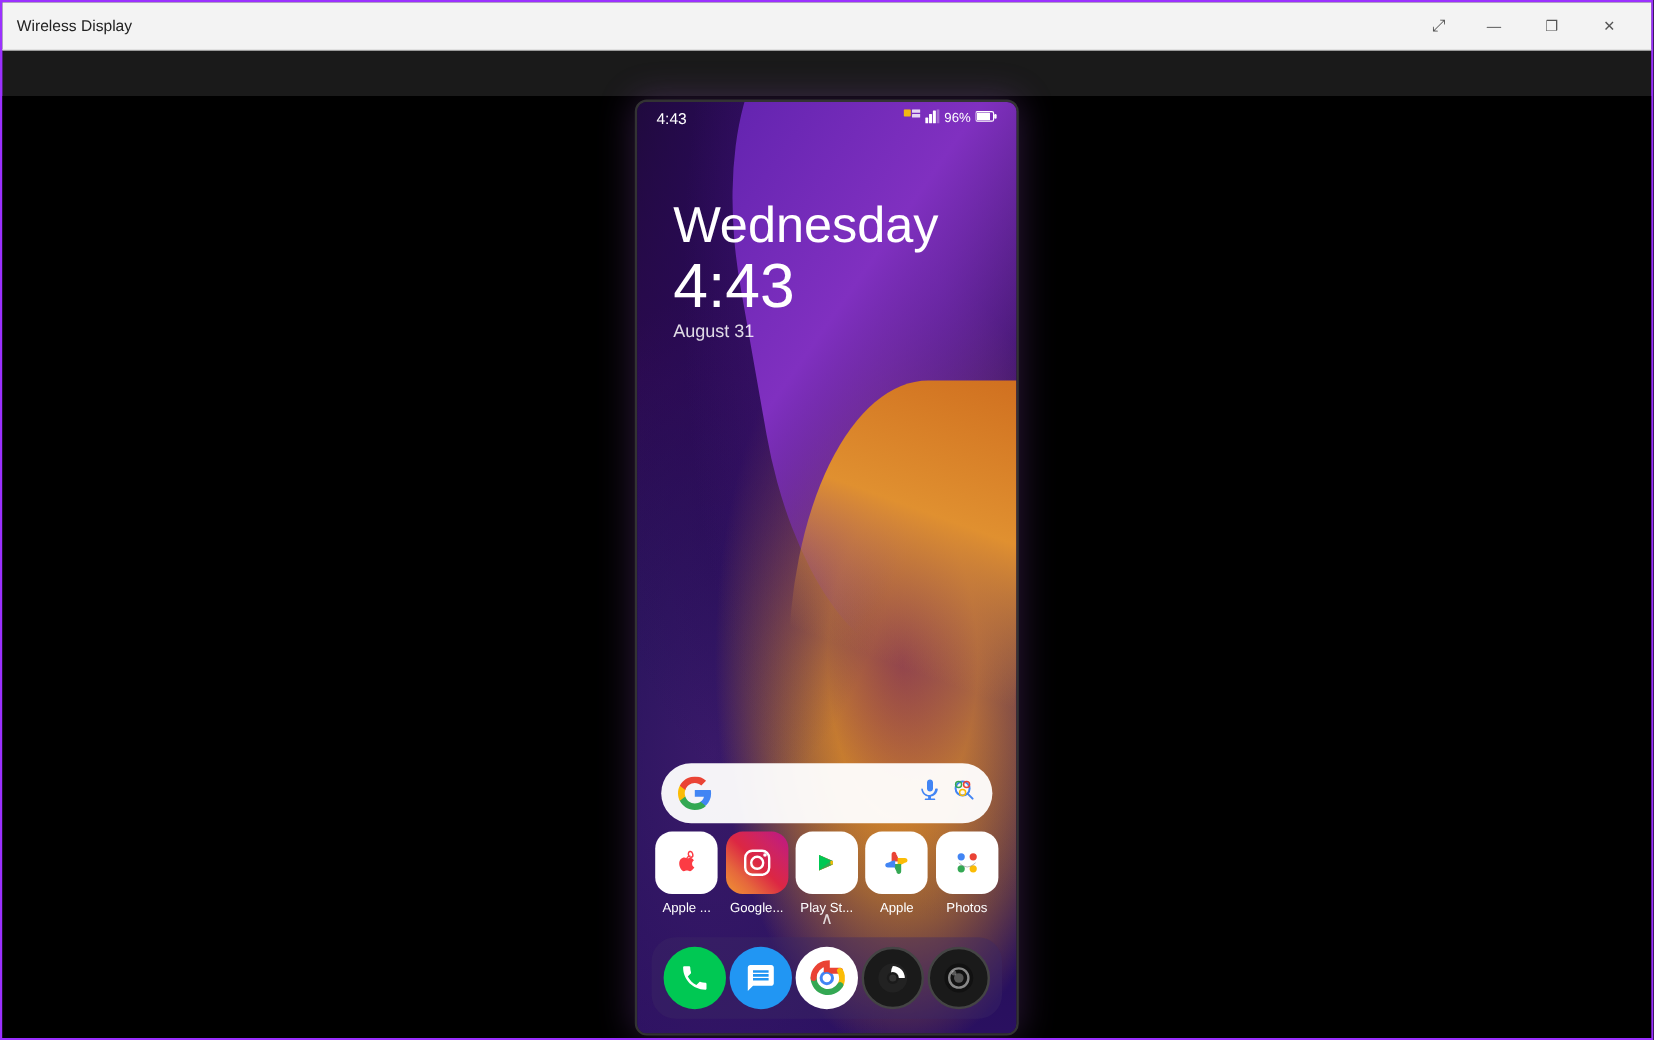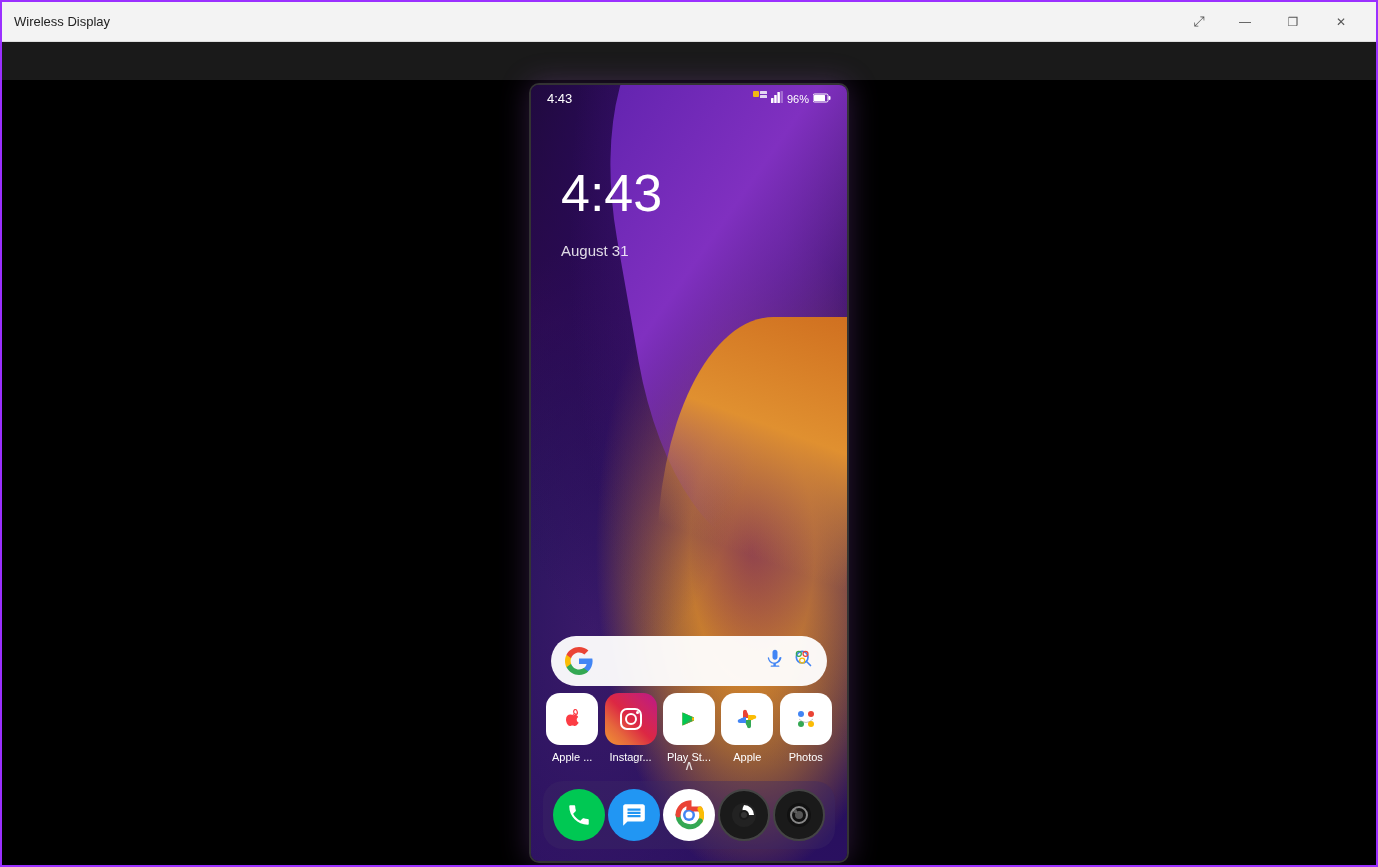--- a/index.html
+++ b/index.html
@@ -183,21 +183,21 @@
     .lock-time {
       font-size: 52px;
       font-weight: 300;
       color: white;
       line-height: 1.1;
     }
 
     .lock-date {
       font-size: 15px;
       color: rgba(255,255,255,0.85);
-      margin-top: 20px;
+      margin-top: 0;
     }
 
     
     .search-bar {
       position: absolute;
       bottom: 175px;
       left: 20px;
       right: 20px;
       height: 50px;
       background: rgba(255,255,255,0.95);
@@ -372,20 +372,21 @@
             <svg width="18" height="10" viewBox="0 0 18 10" fill="white">
               <rect x="0" y="1" width="15" height="8" rx="1.5" stroke="white" stroke-width="1" fill="none"></rect>
               <rect x="15.5" y="3" width="2" height="4" rx="1" fill="white"></rect>
               <rect x="1" y="2" width="11" height="6" rx="0.5" fill="white"></rect>
             </svg>
           </span>
         </div>
       </div>
 
       <div class="lock-info">
+        <div class="lock-day">Wednesday</div>
         <div class="lock-time">4:43</div>
         <div class="lock-date">August 31</div>
       </div>
 
       <div class="search-bar">
 
         <svg class="google-g" viewBox="0 0 28 28" xmlns="http://www.w3.org/2000/svg">
           <path d="M27.6 14.3c0-1-.1-2-.3-2.9H14v5.5h7.6c-.3 1.7-1.3 3.1-2.8 4v3.3h4.5c2.7-2.4 4.3-6 4.3-9.9z" fill="#4285F4"></path>
           <path d="M14 28c3.8 0 7-1.3 9.3-3.4l-4.5-3.5c-1.3.9-2.9 1.4-4.8 1.4-3.7 0-6.8-2.5-7.9-5.8H1.5v3.6C3.8 24.8 8.6 28 14 28z" fill="#34A853"></path>
           <path d="M6.1 16.7c-.3-.9-.5-1.8-.5-2.7s.2-1.8.5-2.7V7.7H1.5C.5 9.5 0 11.7 0 14s.5 4.5 1.5 6.3l4.6-3.6z" fill="#FBBC05"></path>
@@ -427,21 +428,21 @@
         </div>
 
         <div class="app-item">
           <div class="app-icon icon-instagram">
             <svg width="28" height="28" viewBox="0 0 28 28">
               <rect x="4" y="4" width="20" height="20" rx="6" fill="none" stroke="white" stroke-width="2"></rect>
               <circle cx="14" cy="14" r="5" fill="none" stroke="white" stroke-width="2"></circle>
               <circle cx="20.5" cy="7.5" r="1.5" fill="white"></circle>
             </svg>
           </div>
-          <span class="app-label">Instagr...</span>
+          <span class="app-label">Google...</span>
         </div>
 
         <div class="app-item">
           <div class="app-icon icon-playstore">
             <svg width="30" height="30" viewBox="0 0 30 30">
               <circle cx="15" cy="15" r="14" fill="white"></circle>
               <path d="M8 8l14 7-14 7V8z" fill="none"></path>
               <path d="M8.5 8.5L20 13.5 8.5 8.5z" fill="#00c853"></path>
               <path d="M8.5 8.5L20 13.5l-2 1-9.5-6z" fill="#4285f4"></path>
               <path d="M8.5 21.5L20 16.5l-2-1-9.5 6z" fill="#ea4335"></path>

